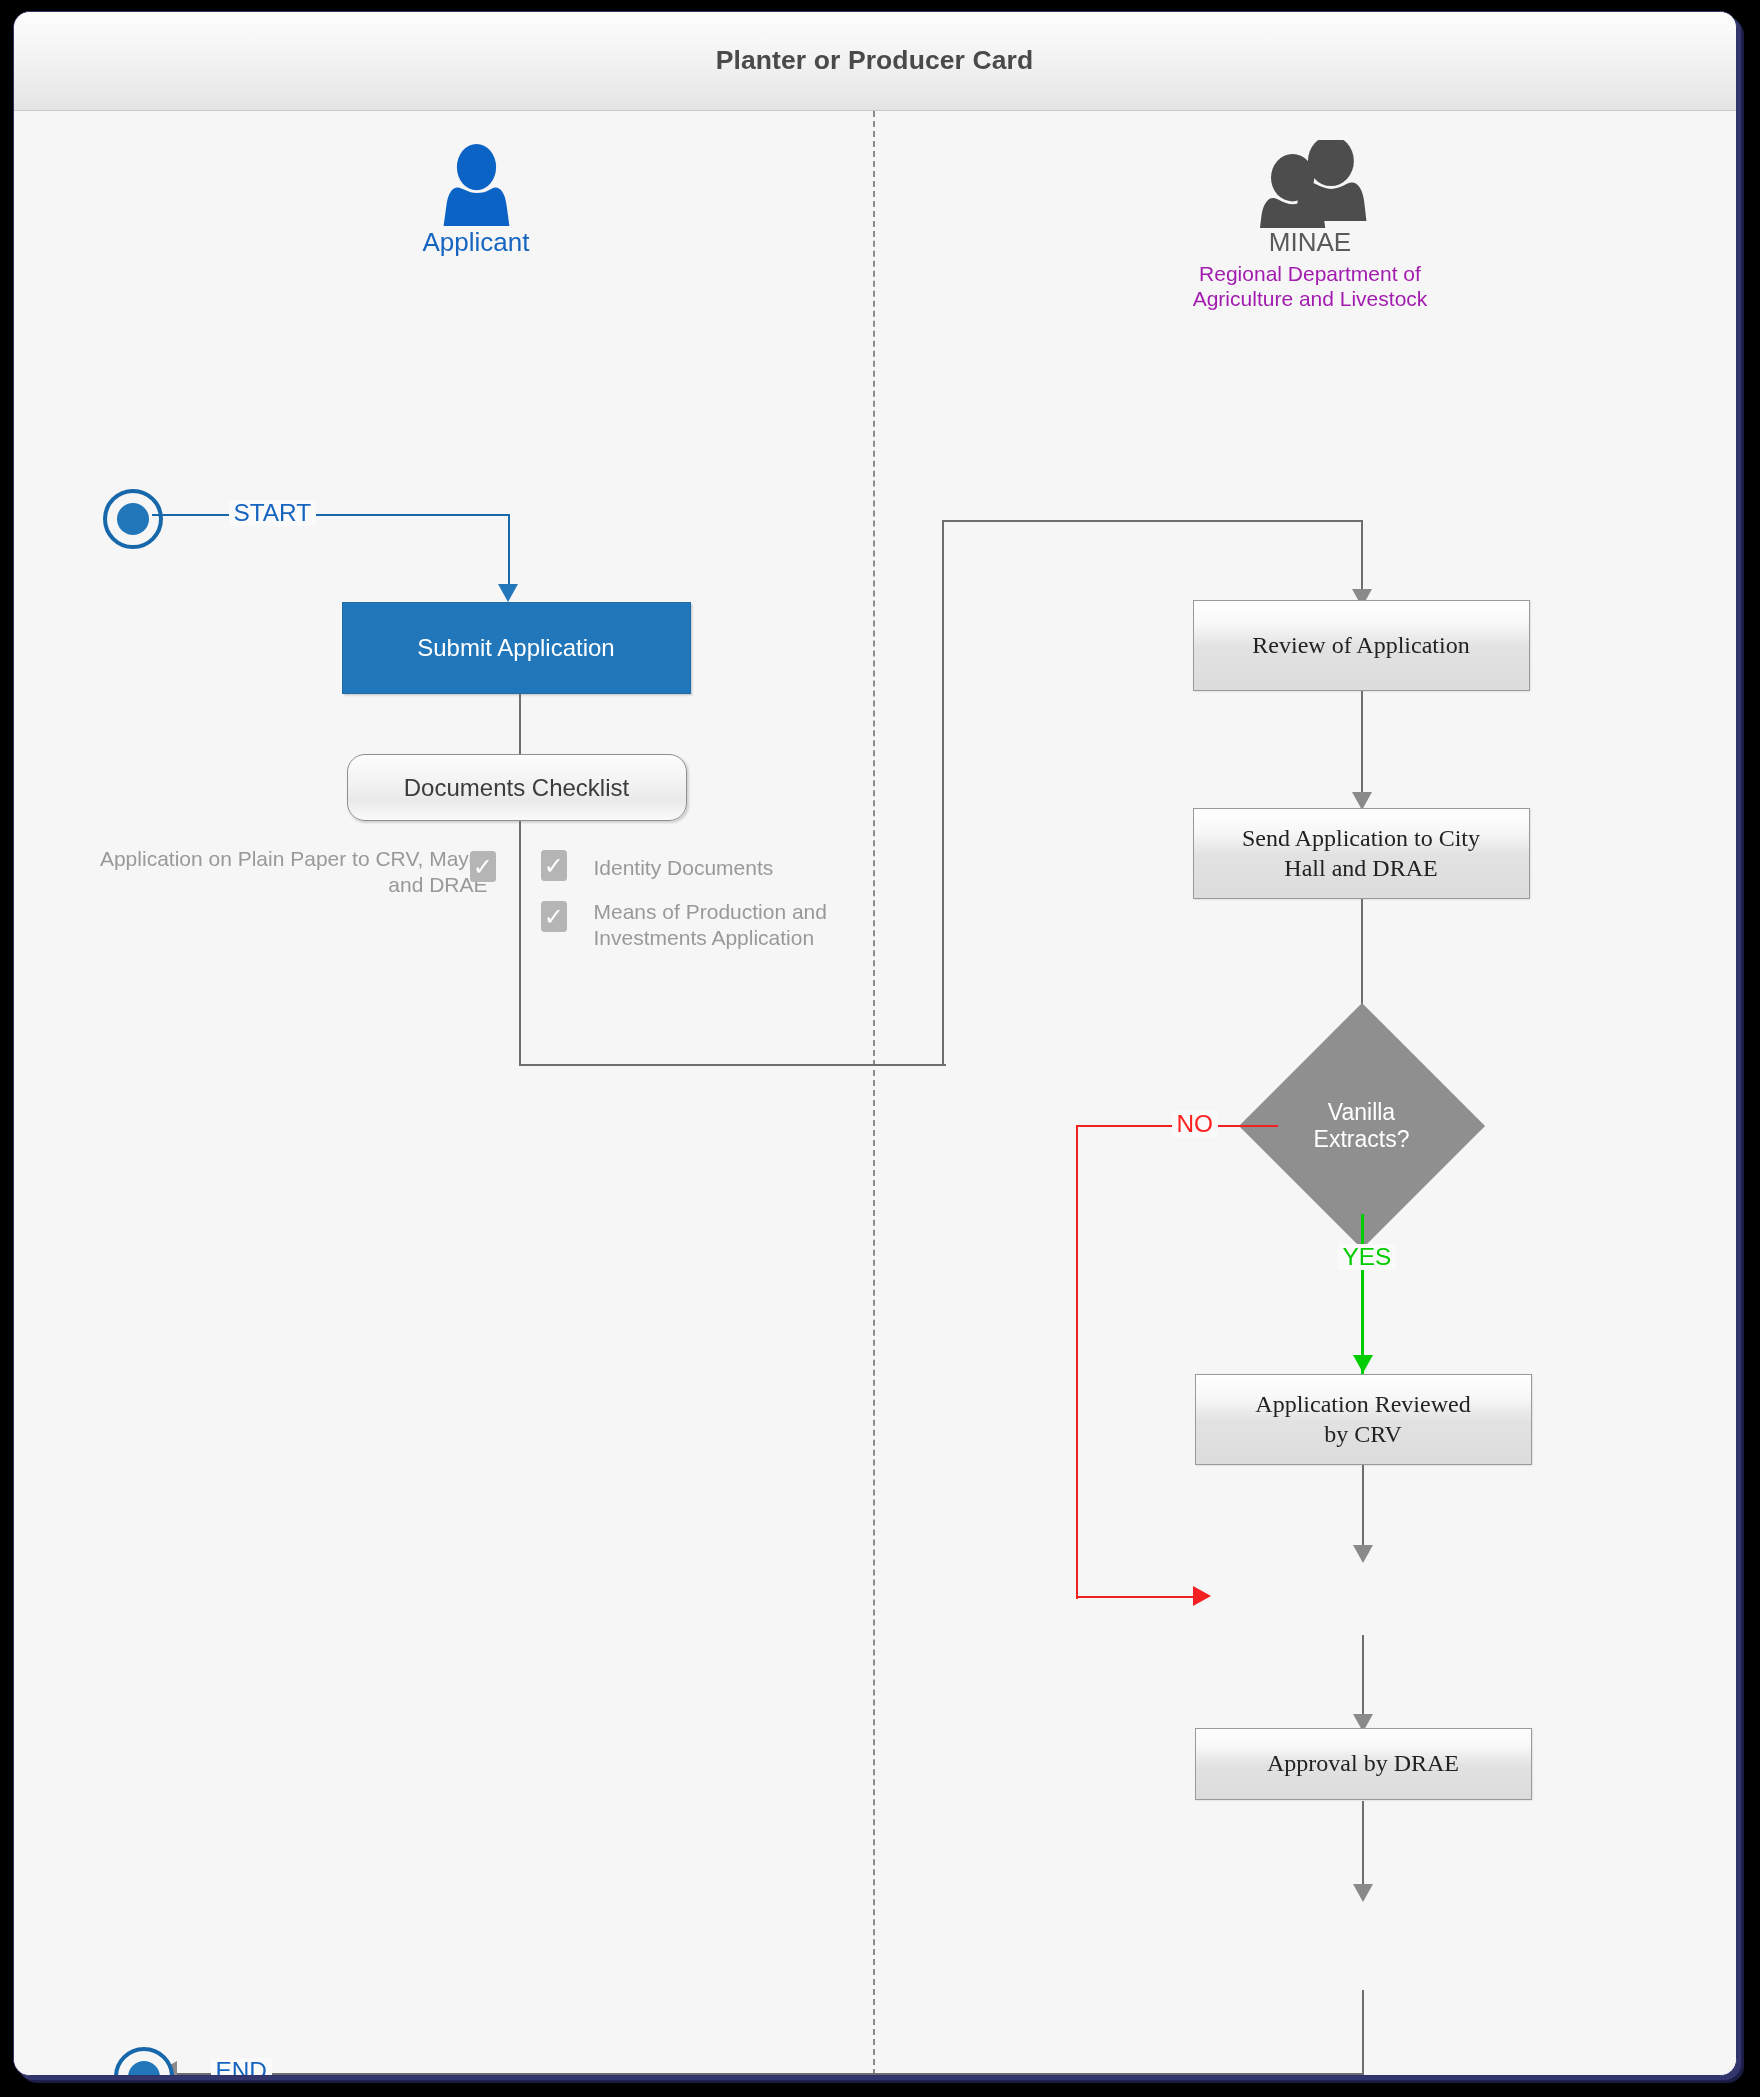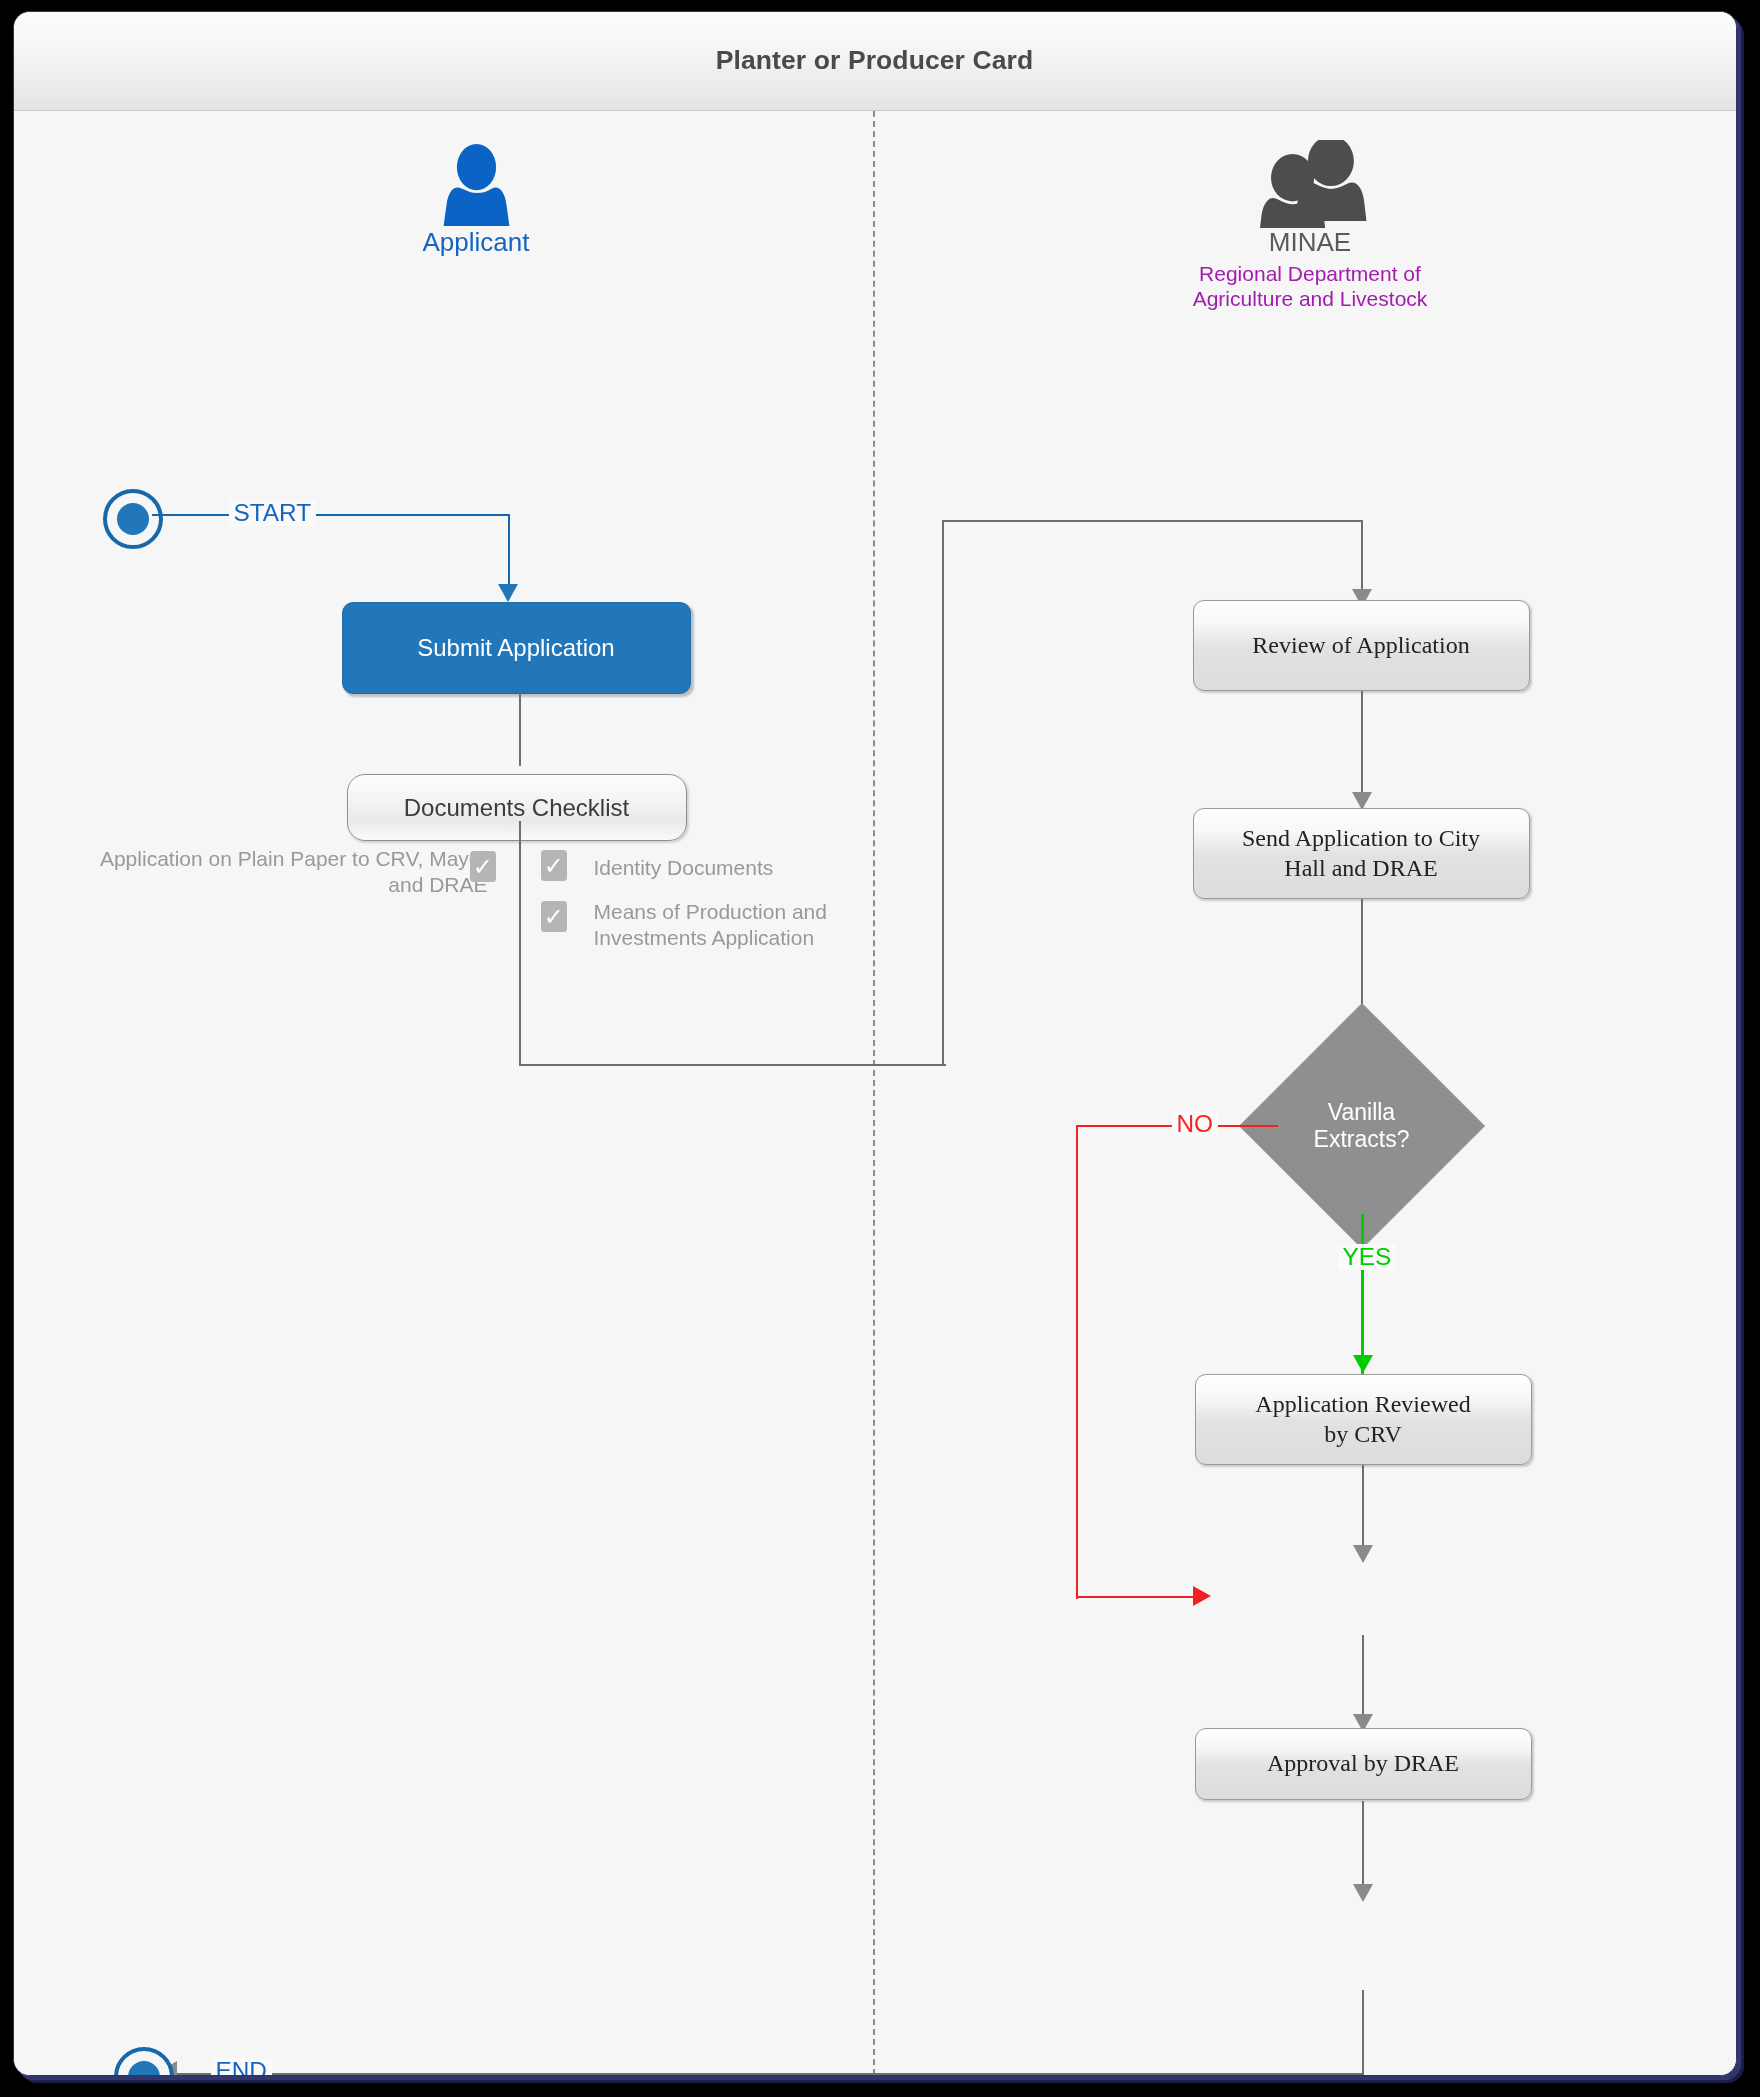--- a/index.html
+++ b/index.html
@@ -37,41 +37,40 @@
   .actor{ text-align:center; }
   .actor .nm{font-size:26px;line-height:1.12;}
   .actor .sub{font-size:21px;line-height:1.2;color:#a21caf;margin-top:4.2px;}
   .actor.applicant .nm{color:#1565c0;}
   .actor.minae .nm{color:#5a5a5a;}
 
   
   .box{
     box-sizing:border-box;
     display:flex;align-items:center;justify-content:center;text-align:center;
-    font-size:24px;line-height:1.22;border-radius:11px;
+    font-size:24px;line-height:1.22;
   }
   .box.grey{
     background:linear-gradient(to bottom,#ffffff 0%,#f7f7f7 26%,#e2e2e2 52%,#dcdcdc 100%);
     border:1.4px solid #9a9a9a;color:#222;
     box-shadow:1.4px 1.4px 2.1px rgba(0,0,0,.18);
     font-family:Liberation Serif, serif;
   }
   .box.blue{
     background:#2277bb;border:1.4px solid #1e6ca8;color:#fff;
     box-shadow:2.1px 2.1px 2.1px rgba(0,0,0,.22);
   }
   .box.green{
     background:#046b06;border:1.4px solid #046b06;color:#fff;
   }
   .box.rounded{
     border-radius:18px;
     background:linear-gradient(to bottom,#fdfdfd 0%,#f2f2f2 45%,#e9e9e9 70%,#fafafa 100%);
     border:1.4px solid #8e8e8e;color:#3c3c3c;
     box-shadow:1.4px 1.4px 2.1px rgba(0,0,0,.15);
-    margin-top:20px;
   }
 
   
   .diamond{
     width:174px;height:174px;background:#8f8f8f;
     transform:rotate(45deg);
   }
   .diamond-wrap{width:174px;height:174px;}
   .diamond-label{
     position:absolute;left:0;top:0;width:174px;height:174px;

